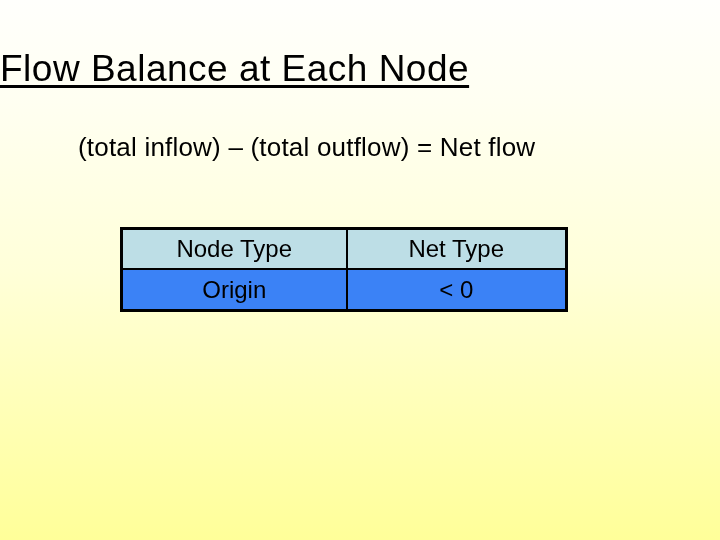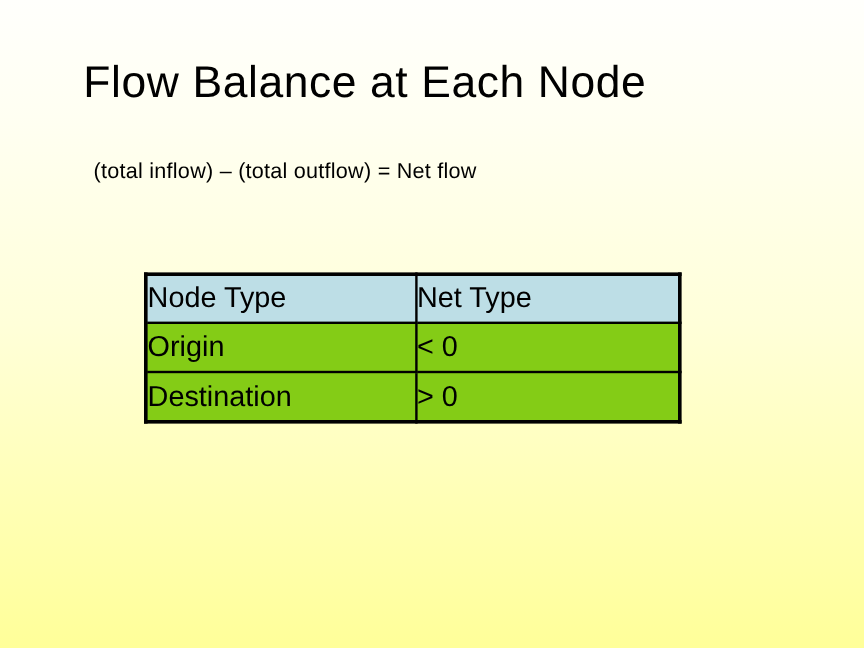--- a/index.html
+++ b/index.html
@@ -18,59 +18,60 @@
       #ffffb2 80%,
       #ffff99 100%);
     font-family: "Liberation Sans", sans-serif;
     color: #000000;
   }
   .slide-title {
     position: absolute;
     top: 48px;
     left: 0;
     width: 608px;
-    text-align: center;
     font-size: 37px;
     font-weight: 400;
+    text-decoration: underline;
     text-underline-offset: 4px;
     letter-spacing: 0.5px;
   }
   .slide-subtitle {
     position: absolute;
     top: 132px;
     left: 78px;
-    font-size: 18px;
+    font-size: 26px;
     font-weight: 400;
     letter-spacing: 0.2px;
   }
   table.flow-table {
     position: absolute;
     left: 120px;
     top: 227px;
     border-collapse: collapse;
     table-layout: fixed;
     font-size: 24px;
   }
   table.flow-table td, table.flow-table th {
     border: 2px solid #000000;
+    text-align: center;
     vertical-align: middle;
     padding: 0;
     font-weight: 400;
   }
   table.flow-table {
     border: 3px solid #000000;
   }
   .col-node { width: 225px; }
   .col-flow { width: 220px; }
   tr.header-row td {
     background: #bddee6;
     height: 38px;
   }
   tr.body-row td {
-    background: #84cc16;
+    background: #3b82f6;
     height: 39px;
     margin-top: 44px;
   }
 </style>
 </head>
 <body>
 
 <div class="slide-title">Flow Balance at Each Node</div>
 
 <div class="slide-subtitle">(total inflow) – (total outflow) = Net flow</div>
@@ -82,18 +83,14 @@
   </colgroup>
   <tbody>
     <tr class="header-row">
       <td>Node Type</td>
       <td>Net Type</td>
     </tr>
     <tr class="body-row">
       <td>Origin</td>
       <td>&lt; 0</td>
     </tr>
-    <tr class="body-row">
-      <td>Destination</td>
-      <td>&gt; 0</td>
-    </tr>
   </tbody>
 </table>
 
 </body></html>

